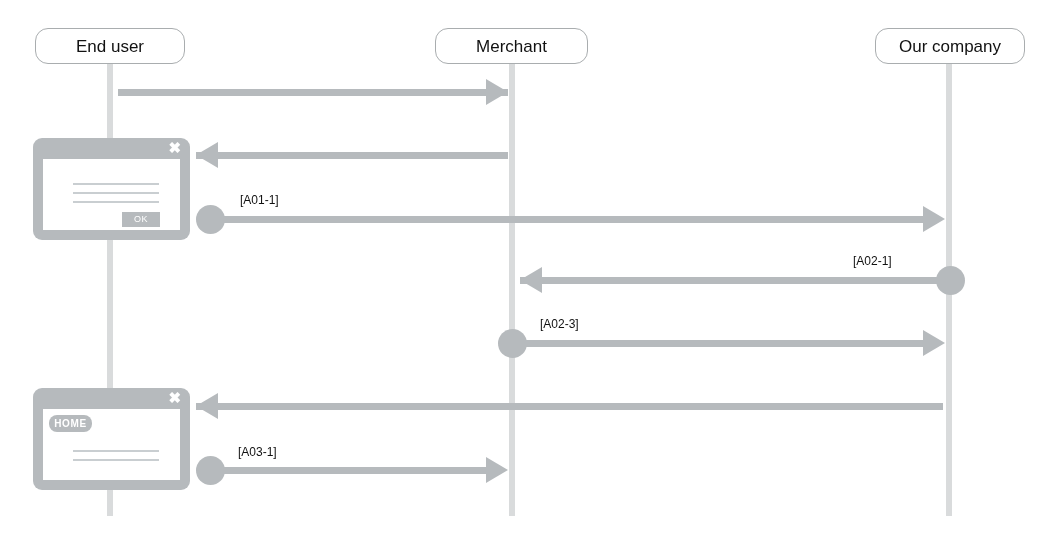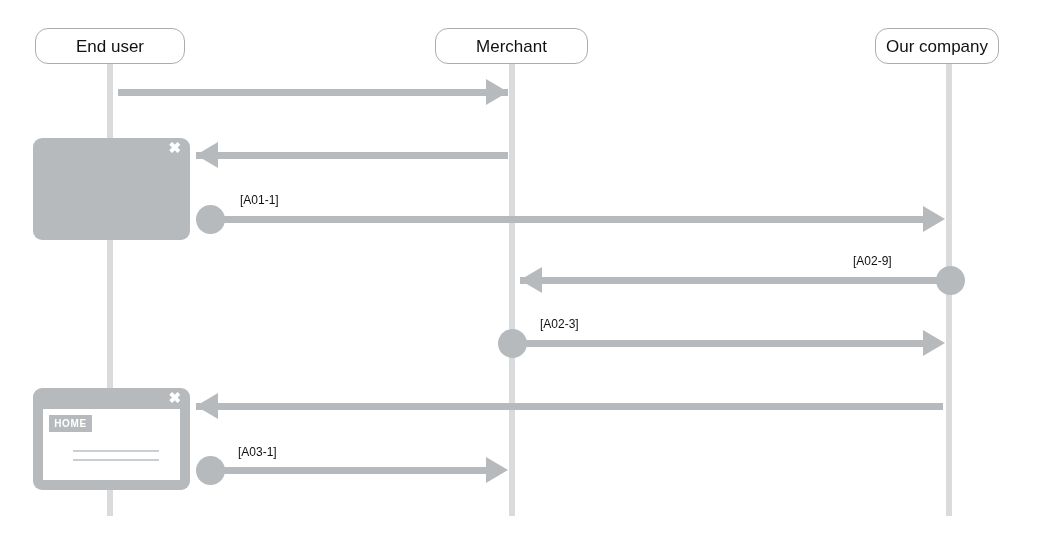--- a/index.html
+++ b/index.html
@@ -132,52 +132,59 @@
     position: absolute;
     background: #b6babd;
     color: #ffffff;
     font-size: 10px;
     font-weight: bold;
     letter-spacing: 0.6px;
     display: flex;
     align-items: center;
     justify-content: center;
     line-height: 1;
+    border-radius: 8px;
   }
 </style>
 </head>
 <body>
 
 <div id="canvas">
 
   <div class="lifeline" style="left:107px; top:64px; height:452px;"></div>
   <div class="lifeline" style="left:509px; top:64px; height:452px;"></div>
   <div class="lifeline" style="left:946px; top:64px; height:452px;"></div>
 
   <div class="msg-line" style="left:118px; top:88.5px; width:390px;"></div>
   <div class="arrowhead right" style="left:486px; top:79px;"></div>
 
   <div class="msg-line" style="left:196px; top:151.5px; width:312px;"></div>
   <div class="arrowhead left" style="left:196px; top:142px;"></div>
 
   <div class="screen-note" style="left:33px; top:138px; width:157px; height:102px;">
     <div class="titlebar">
       <span class="close-x">✖</span>
+    </div>
+    <div class="body">
+      <div class="textline" style="left:30px; top:24px; width:86px;"></div>
+      <div class="textline" style="left:30px; top:33px; width:86px;"></div>
+      <div class="textline" style="left:30px; top:42px; width:86px;"></div>
+      <div class="ok-btn" style="left:79px; top:53px; width:38px; height:15px;">OK</div>
     </div>
   </div>
 
   <div class="origin-dot" style="left:196px; top:205px;"></div>
   <div class="msg-line" style="left:210px; top:215.5px; width:715px;"></div>
   <div class="arrowhead right" style="left:923px; top:206px;"></div>
   <div class="msg-label" style="left:240px; top:194px;">[A01-1]</div>
 
   <div class="origin-dot" style="left:936px; top:266px;"></div>
   <div class="msg-line" style="left:520px; top:276.5px; width:424px;"></div>
   <div class="arrowhead left" style="left:520px; top:267px;"></div>
-  <div class="msg-label" style="left:853px; top:255px;">[A02-9]</div>
+  <div class="msg-label" style="left:853px; top:255px;">[A02-1]</div>
 
   <div class="origin-dot" style="left:498px; top:329px;"></div>
   <div class="msg-line" style="left:511px; top:339.5px; width:414px;"></div>
   <div class="arrowhead right" style="left:923px; top:330px;"></div>
   <div class="msg-label" style="left:540px; top:318px;">[A02-3]</div>
 
   <div class="msg-line" style="left:196px; top:402.5px; width:747px;"></div>
   <div class="arrowhead left" style="left:196px; top:393px;"></div>
 
   <div class="screen-note" style="left:33px; top:388px; width:157px; height:102px;">
@@ -191,15 +198,15 @@
     </div>
   </div>
 
   <div class="origin-dot" style="left:196px; top:456px;"></div>
   <div class="msg-line" style="left:210px; top:466.5px; width:278px;"></div>
   <div class="arrowhead right" style="left:486px; top:457px;"></div>
   <div class="msg-label" style="left:238px; top:446px;">[A03-1]</div>
 
   <div class="participant" style="left:35px; top:28px; width:150px;">End user</div>
   <div class="participant" style="left:435px; top:28px; width:153px;">Merchant</div>
-  <div class="participant" style="left:875px; top:28px; width:124px;text-align:right;">Our company</div>
+  <div class="participant" style="left:875px; top:28px; width:150px;text-align:right;">Our company</div>
 
 </div>
 
 </body></html>

